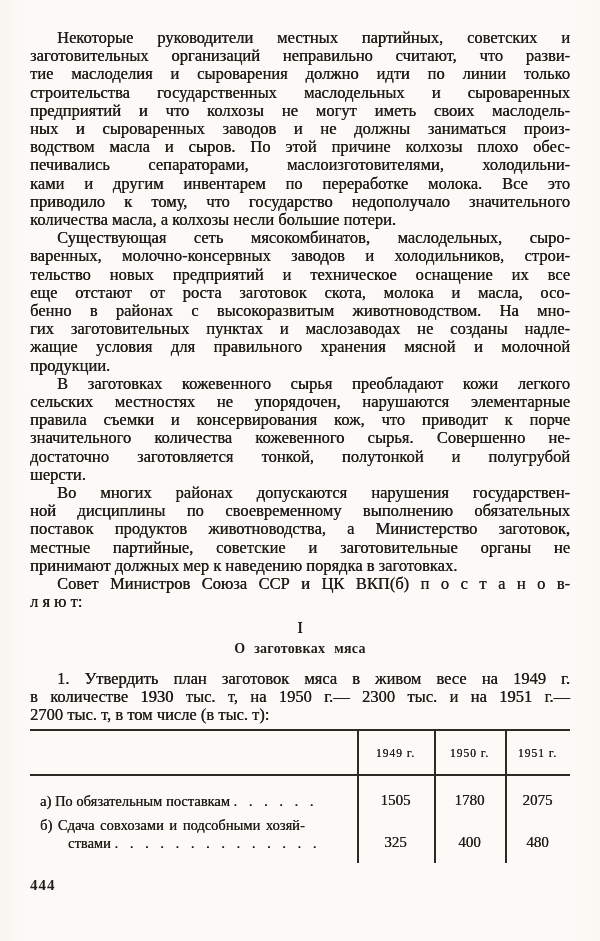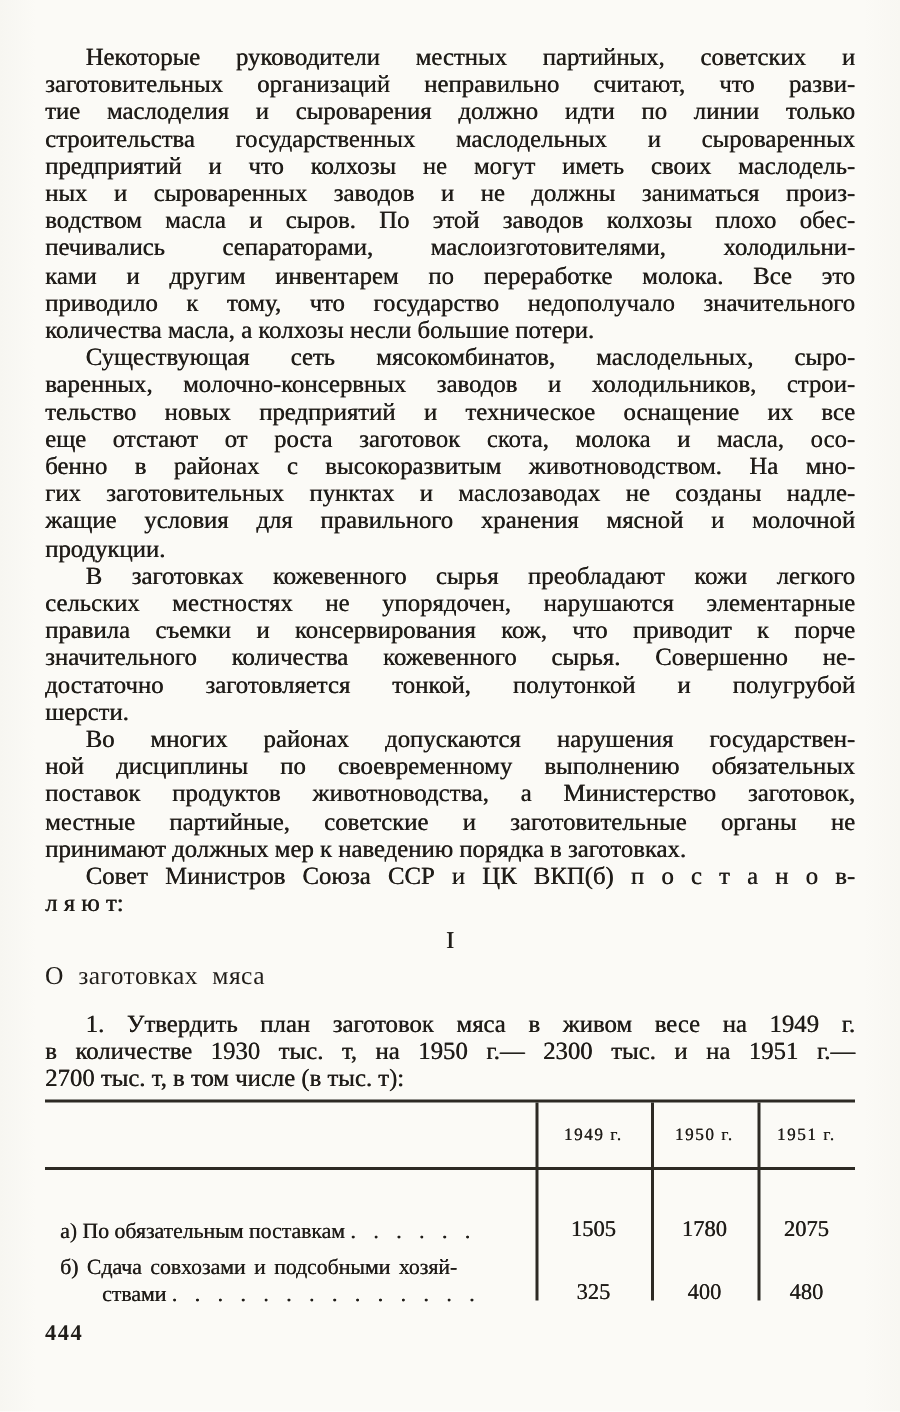--- a/index.html
+++ b/index.html
@@ -33,23 +33,23 @@
   .line.first { text-indent: 27px; }
   .line.last { text-align-last: left; }
   .section-numeral {
     margin-top: 7px;
     text-align: center;
     font-size: 16px;
     text-shadow: 0.3px 0 0 currentColor;
   }
   .section-title {
     margin-top: 4px;
-    text-align: left;
-    font-size: 17px;
-    font-weight: 400;
+    text-align: center;
+    font-size: 14px;
+    font-weight: 700;
     word-spacing: 5px;
     letter-spacing: 0.3px;
   }
   #item-paragraphs { margin-top: 13px; }
   
   .doc-table {
     position: relative;
     margin-top: 5px;
     width: 540px;
     border-top: 2px solid #2d2a24;
@@ -77,21 +77,21 @@
     letter-spacing: 1px;
     text-shadow: 0.2px 0 0 currentColor;
   }
   .t-body {
     display: grid;
     grid-template-columns: 327px 77px 71px 65px;
     grid-template-rows: 35px 52px;
     height: 87px;
     font-size: 15px;
   }
-  .td { text-shadow: 0.25px 0 0 currentColor; margin-top: 16px; }
+  .td { text-shadow: 0.25px 0 0 currentColor; }
   .td.val { text-align: center; }
   .ra { padding-top: 16px; }
   .td.label.ra { padding-left: 10px; padding-top: 17px; font-size: 14.5px; }
   .td.label.rb { padding-top: 5px; font-size: 14.5px; line-height: 18px; }
   .lbl1 { padding-left: 10px; word-spacing: 2px; }
   .lbl2 { padding-left: 38px; }
   .td.val.rb { padding-top: 23px; }
   .leader { letter-spacing: 4px; }
   .page-number {
     margin-top: 14px;
@@ -108,21 +108,21 @@
   <div class="text-col">
 
     <div id="body-paragraphs">
         <div class="para">
           <div class="line first">Некоторые руководители местных партийных, советских и</div>
           <div class="line">заготовительных организаций неправильно считают, что разви-</div>
           <div class="line">тие маслоделия и сыроварения должно идти по линии только</div>
           <div class="line">строительства государственных маслодельных и сыроваренных</div>
           <div class="line">предприятий и что колхозы не могут иметь своих маслодель-</div>
           <div class="line">ных и сыроваренных заводов и не должны заниматься произ-</div>
-          <div class="line">водством масла и сыров. По этой заводов колхозы плохо обес-</div>
+          <div class="line">водством масла и сыров. По этой причине колхозы плохо обес-</div>
           <div class="line">печивались сепараторами, маслоизготовителями, холодильни-</div>
           <div class="line">ками и другим инвентарем по переработке молока. Все это</div>
           <div class="line">приводило к тому, что государство недополучало значительного</div>
           <div class="line last">количества масла, а колхозы несли большие потери.</div>
         </div>
         <div class="para">
           <div class="line first">Существующая сеть мясокомбинатов, маслодельных, сыро-</div>
           <div class="line">варенных, молочно-консервных заводов и холодильников, строи-</div>
           <div class="line">тельство новых предприятий и техническое оснащение их все</div>
           <div class="line">еще отстают от роста заготовок скота, молока и масла, осо-</div>

